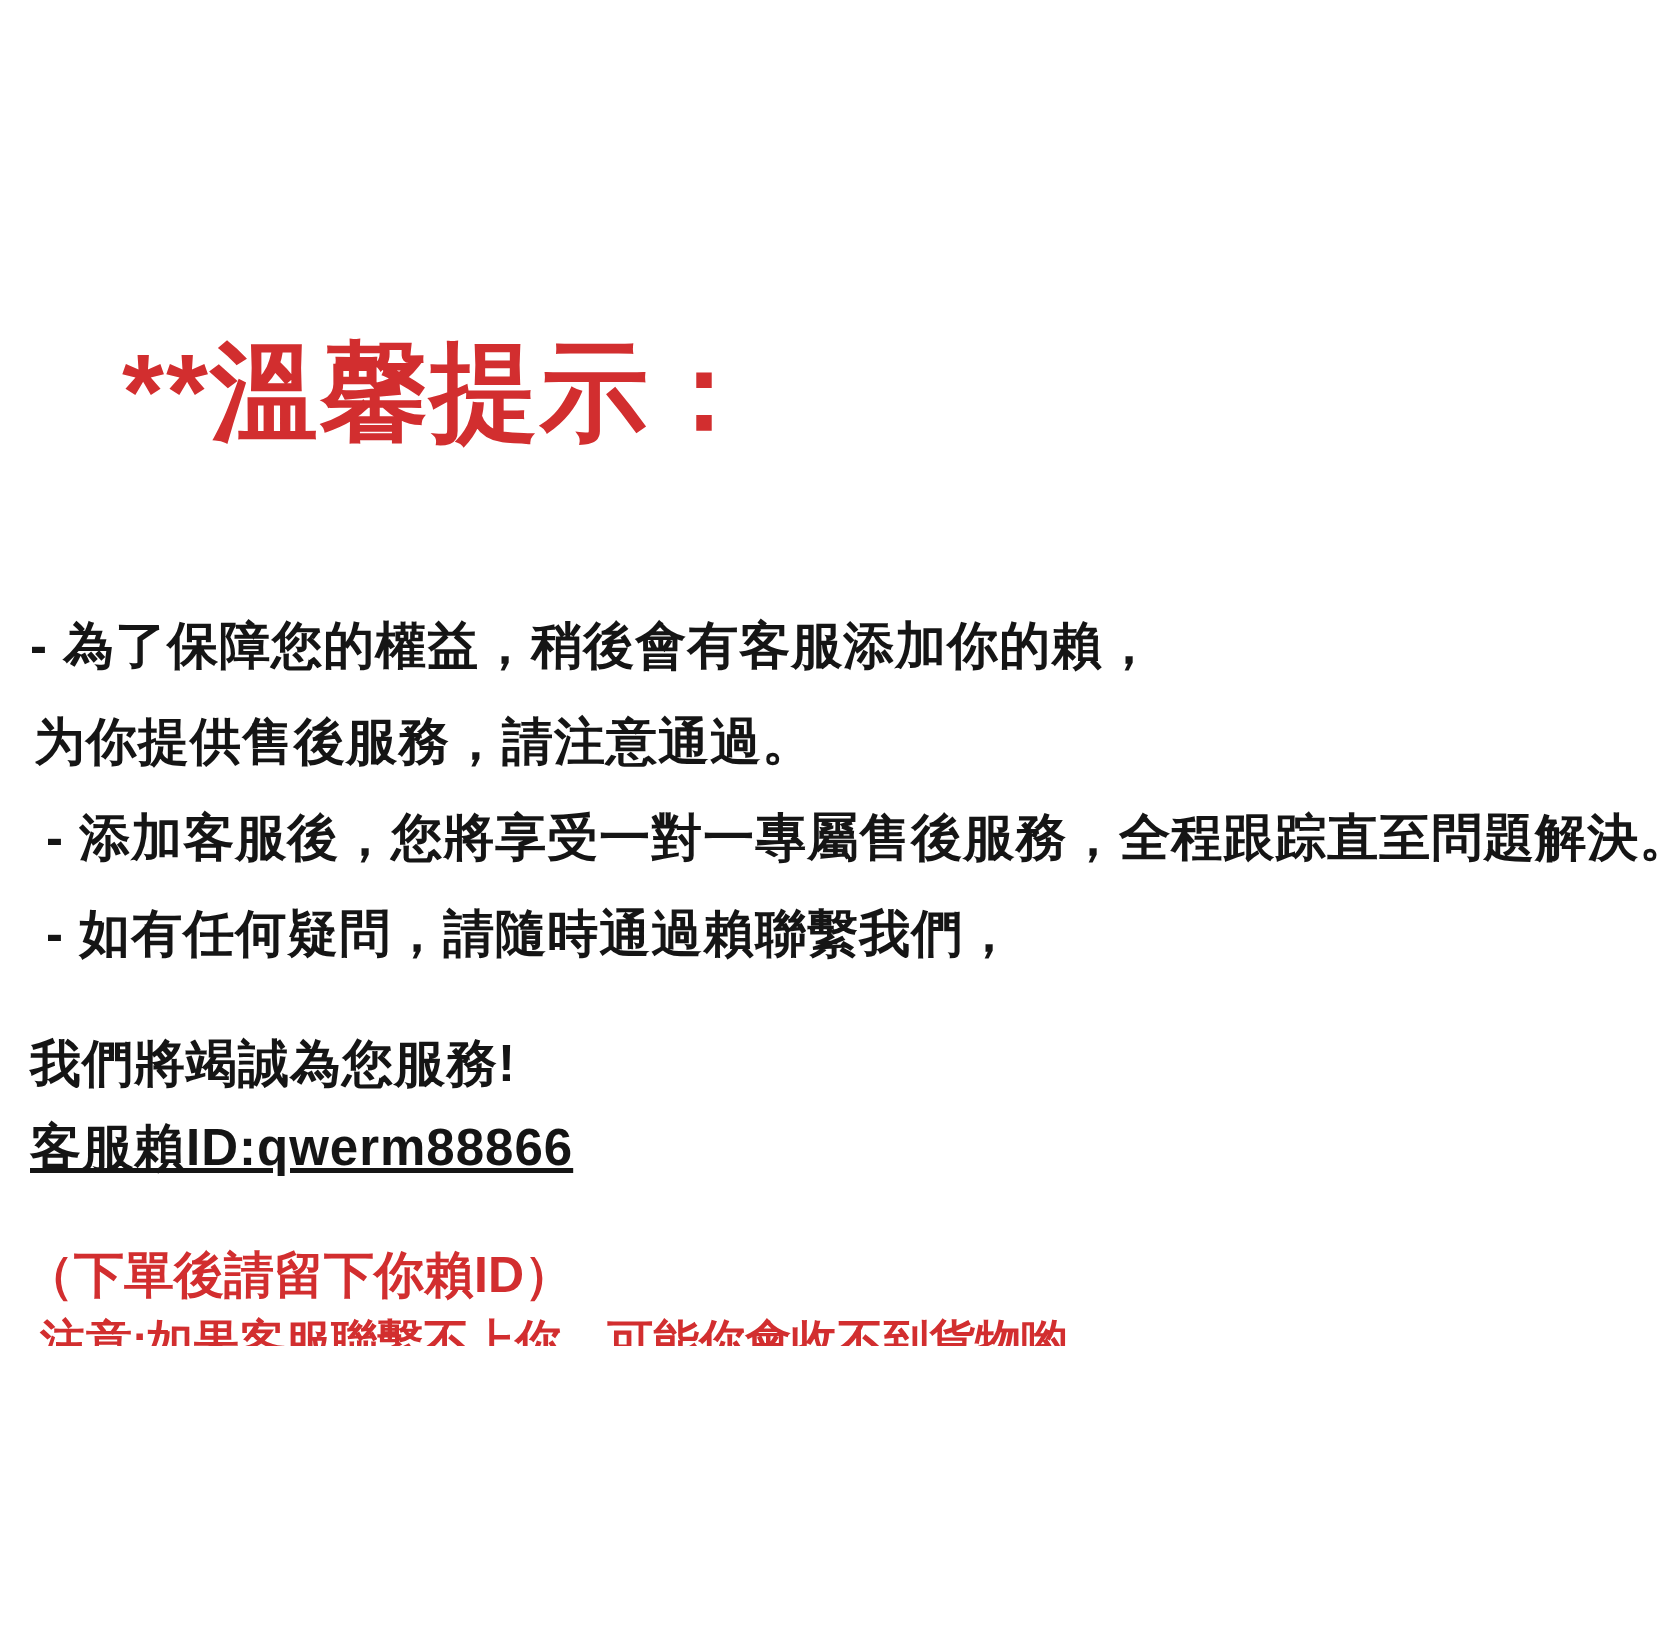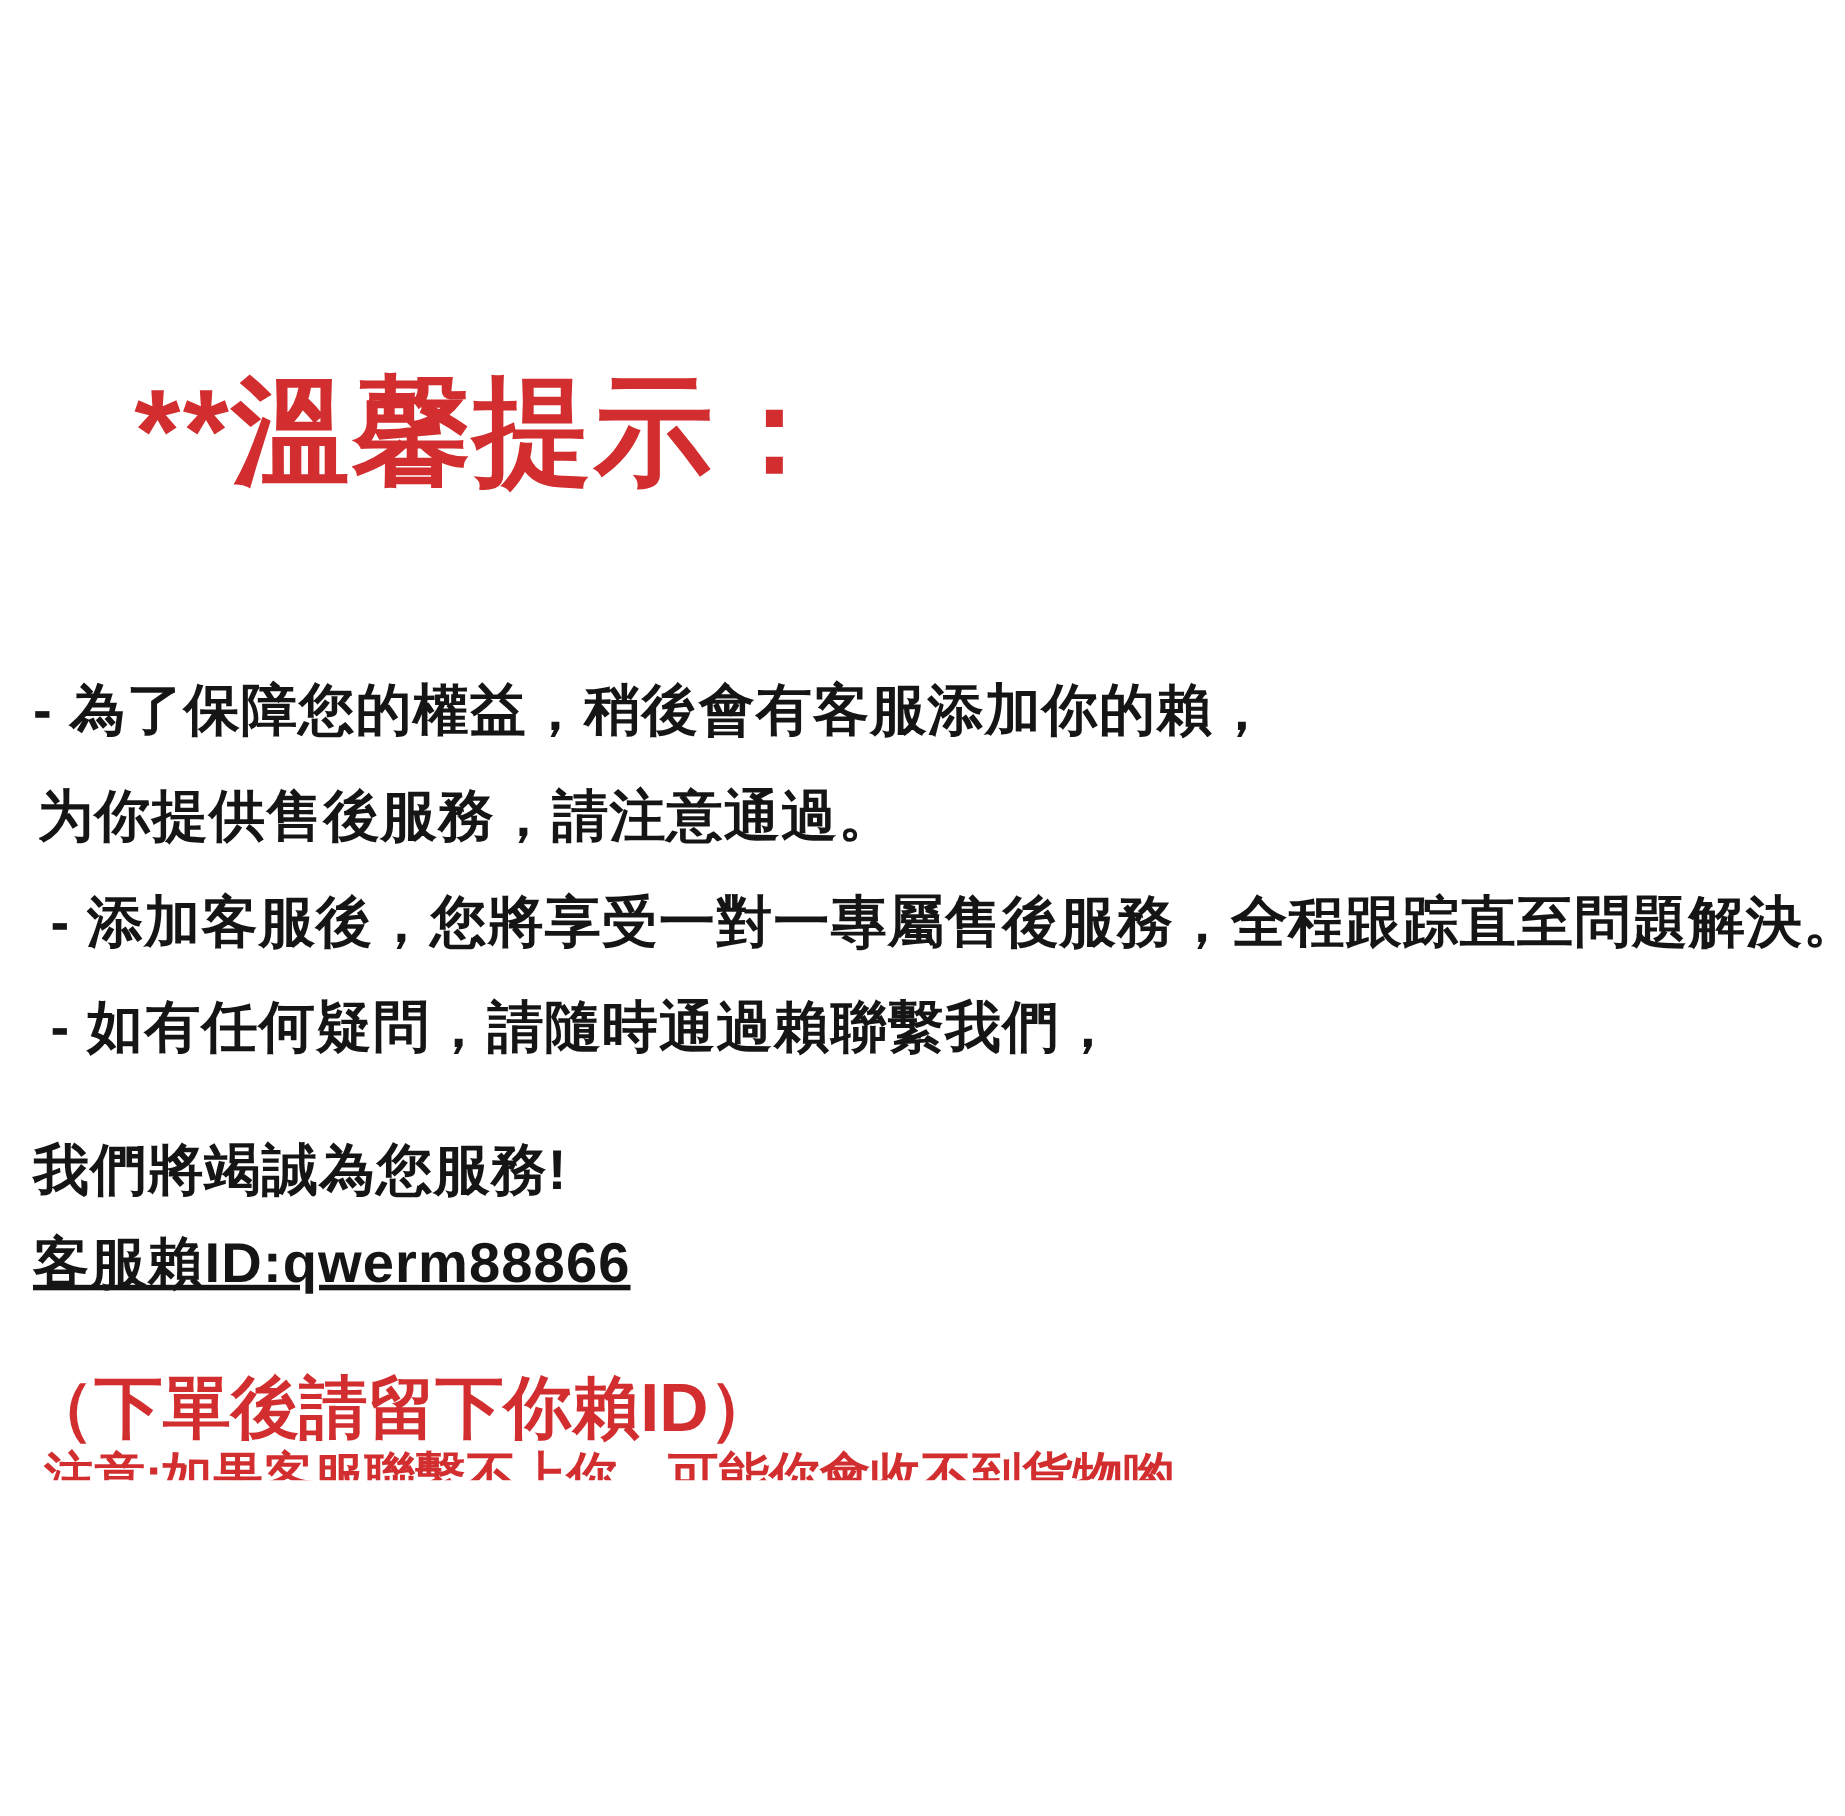--- a/index.html
+++ b/index.html
@@ -36,21 +36,21 @@
   .bl-1 { left: 34px;  top: 716px; }
   .bl-2 { left: 46px;  top: 812px; }
   .bl-3 { left: 46px;  top: 908px; }
   .bl-4 { left: 30px;  top: 1038px; }
   .bl-5 { left: 30px;  top: 1122px; text-decoration: underline; }
 
   .footer-line {
     color: #d22e2f;
     font-weight: 900;
   }
-  .fl-0 { left: 24px; top: 1250px; font-size: 62px; }
+  .fl-0 { left: 24px; top: 1250px; font-size: 50px; }
   .fl-1 { left: 40px; top: 1318px; font-size: 46px; }
 </style>
 </head>
 <body>
 
 <div class="canvas">
 
   <div class="abs heading">**溫馨提示：</div>
 
   <div class="abs body-line bl-1">为你提供售後服務，請注意通過。</div>

